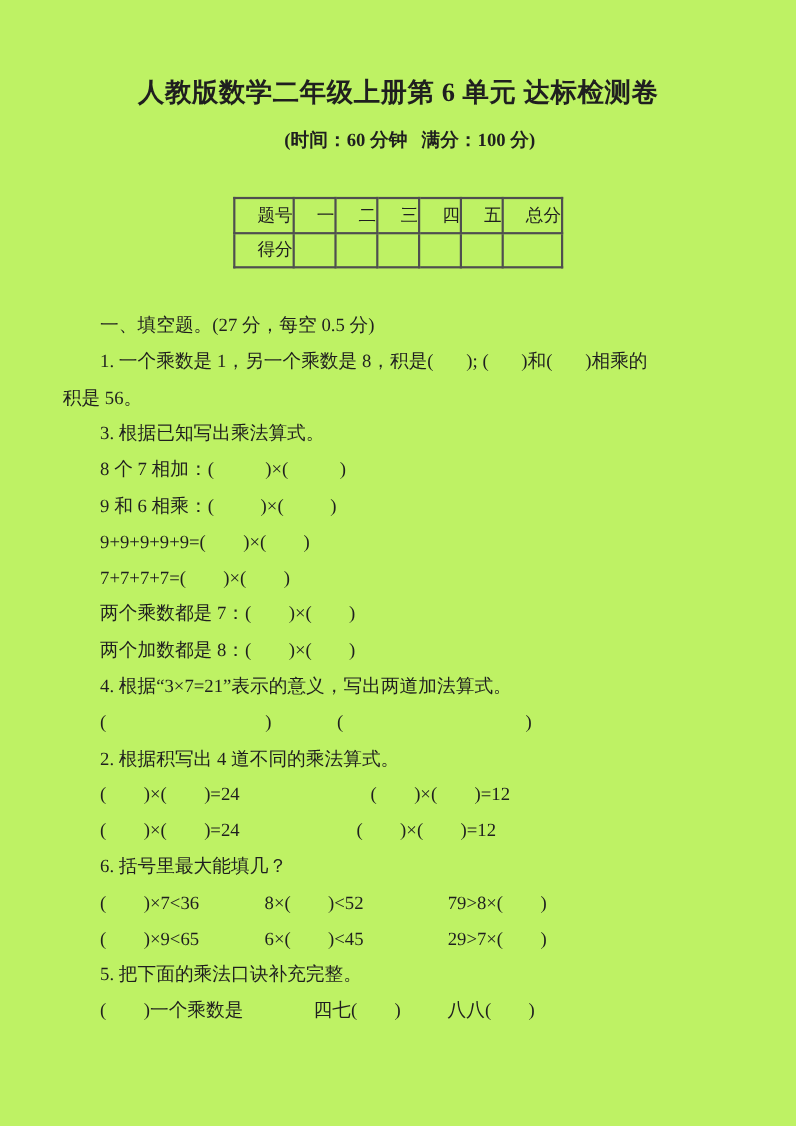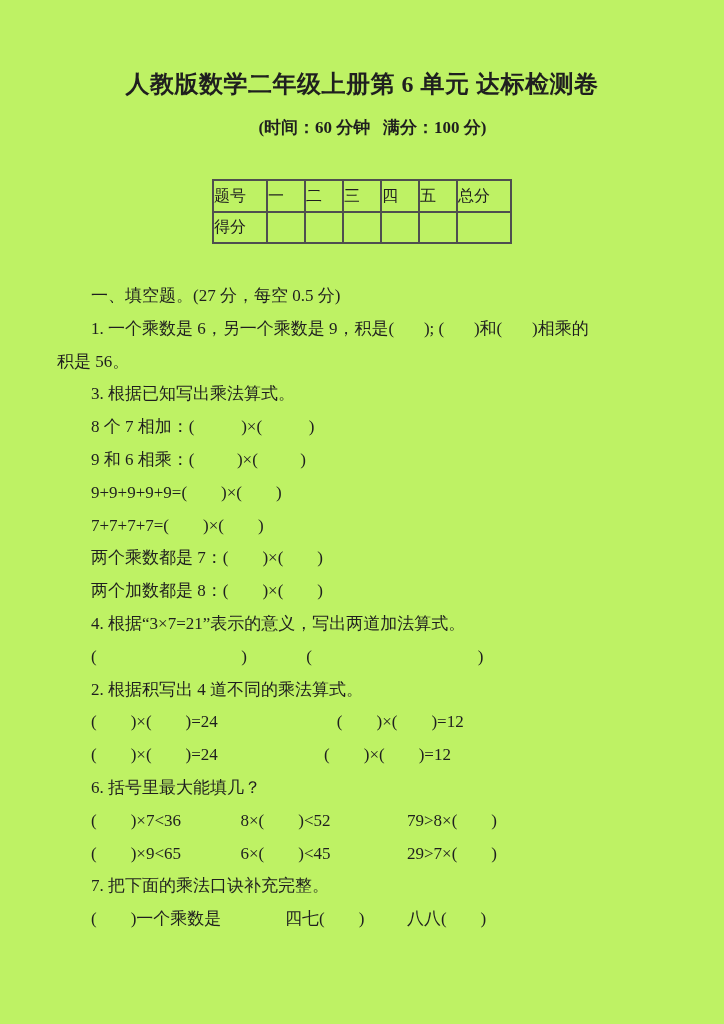--- a/index.html
+++ b/index.html
@@ -30,21 +30,21 @@
     white-space: pre;
     margin-left: 21px;
   }
   table.score-table {
     border-collapse: collapse;
     margin: 40px auto 0 auto;
     table-layout: fixed;
   }
   table.score-table td {
     border: 2px solid #4f4f4f;
-    text-align: left;
+    text-align: right;
     vertical-align: middle;
     font-size: 16px;
     padding: 0;
     overflow: hidden;
     margin-top: 41px;
   }
   .col-label  { width: 52px; }
   .col-num    { width: 36px; }
   .col-total  { width: 52px; }
   tr.row-head  { height: 32px; }
@@ -89,34 +89,34 @@
       <td class="col-num"></td>
       <td class="col-num"></td>
       <td class="col-num"></td>
       <td class="col-total"></td>
     </tr>
   </tbody>
     </table>
 
   <div class="paper-body">
     <div class="line indent">一、填空题。(27 分，每空 0.5 分)</div>
-    <div class="line indent">1. 一个乘数是 6，另一个乘数是 9，积是(       ); (       )和(       )相乘的</div>
+    <div class="line indent">1. 一个乘数是 1，另一个乘数是 8，积是(       ); (       )和(       )相乘的</div>
     <div class="line">积是 56。</div>
     <div class="line indent">3. 根据已知写出乘法算式。</div>
     <div class="line indent">8 个 7 相加：(           )×(           )</div>
     <div class="line indent">9 和 6 相乘：(          )×(          )</div>
     <div class="line indent">9+9+9+9+9=(        )×(        )</div>
     <div class="line indent">7+7+7+7=(        )×(        )</div>
     <div class="line indent">两个乘数都是 7：(        )×(        )</div>
     <div class="line indent">两个加数都是 8：(        )×(        )</div>
     <div class="line indent">4. 根据“3×7=21”表示的意义，写出两道加法算式。</div>
     <div class="line indent">(                                  )              (                                       )</div>
     <div class="line indent">2. 根据积写出 4 道不同的乘法算式。</div>
     <div class="line indent">(        )×(        )=24                            (        )×(        )=12</div>
     <div class="line indent">(        )×(        )=24                         (        )×(        )=12</div>
     <div class="line indent">6. 括号里最大能填几？</div>
     <div class="line indent">(        )×7&lt;36              8×(        )&lt;52                  79&gt;8×(        )</div>
     <div class="line indent">(        )×9&lt;65              6×(        )&lt;45                  29&gt;7×(        )</div>
-    <div class="line indent">7. 把下面的乘法口诀补充完整。</div>
+    <div class="line indent">5. 把下面的乘法口诀补充完整。</div>
     <div class="line indent">(        )一个乘数是               四七(        )          八八(        )</div>
   </div>
 
 </div>
 
 </body></html>

